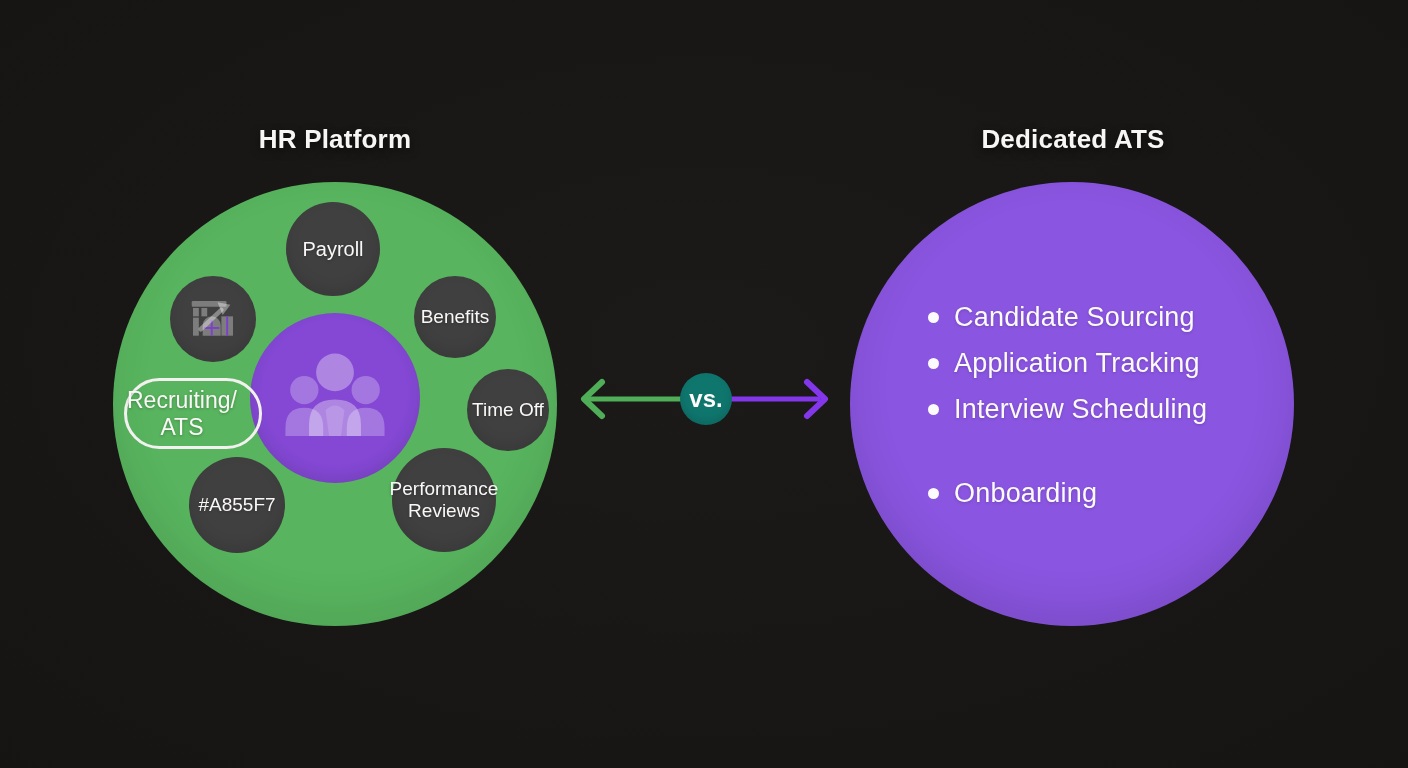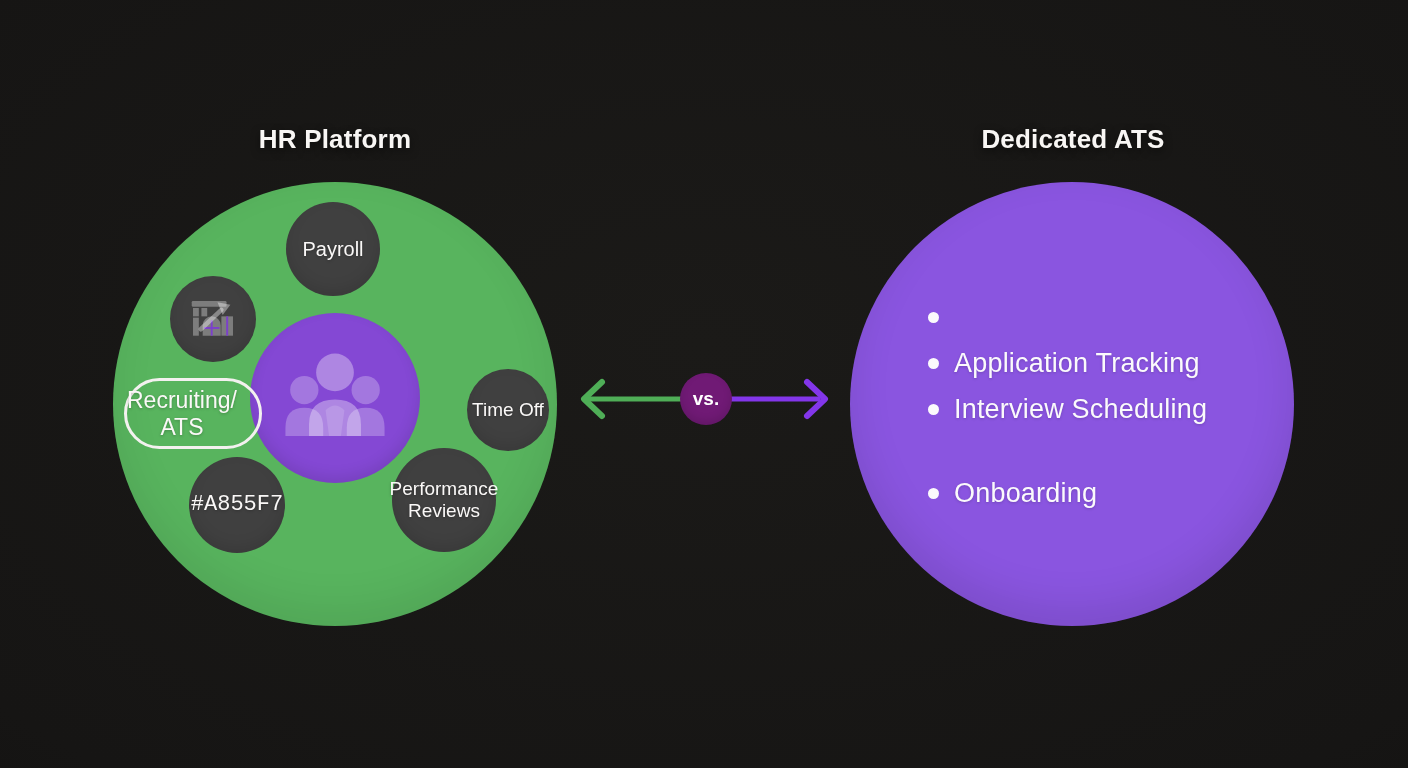--- a/index.html
+++ b/index.html
@@ -32,36 +32,36 @@
   }
   .node.payroll{left:173px;top:20px;width:94px;height:94px;}
   .node.payroll .node-label{font-size:20px;}
   .node.analytics{left:57px;top:94px;width:86px;height:86px;}
   .node.benefits{left:301px;top:94px;width:82px;height:82px;}
   .node.benefits .node-label{font-size:19px;}
   .node.center-hub{left:137px;top:131px;width:170px;height:170px;background:#8448d4;}
   .node.timeoff{left:354px;top:187px;width:82px;height:82px;}
   .node.timeoff .node-label{font-size:19px;}
   .node.hexcode{left:76px;top:275px;width:96px;height:96px;}
-  .node.hexcode .node-label{font-size:22px;font-family:Liberation Mono, monospace;}
+  .node.hexcode .node-label{font-size:19px;}
   .node.performance{left:279px;top:266px;width:104px;height:104px;}
   .node.performance .node-label{font-size:19px;}
 
   .pill{
     position:absolute;left:11px;top:196px;width:138px;height:71px;
     border:3px solid #f3f1ef;border-radius:37px;box-sizing:border-box;
     display:flex;align-items:center;text-align:center;z-index:3;
   }
   .pill .node-label{font-size:23px;font-weight:500;}
 
   .connector{position:absolute;left:575px;top:369px;width:260px;height:60px;}
   .vs-badge{
     position:absolute;left:680px;top:373px;width:52px;height:52px;border-radius:50%;
-    background:#701a75;display:flex;align-items:center;justify-content:center;
-    color:#ffffff;font-size:19px;font-weight:700;z-index:4;
+    background:#0f766e;display:flex;align-items:center;justify-content:center;
+    color:#ffffff;font-size:24px;font-weight:700;z-index:4;
     box-shadow:inset 0 -4px 8px rgba(0,0,0,.12);
   }
 
   .bullet-row{position:absolute;left:78px;height:40px;display:flex;align-items:center;}
   .bullet-row.r0{top:115px;}
   .bullet-row.r1{top:161px;}
   .bullet-row.r2{top:207px;}
   .bullet-row.r3{top:291px;}
   .bullet-dot{width:11px;height:11px;border-radius:50%;background:#fbfafc;margin-right:15px;flex:0 0 auto;}
   .bullet-text{color:#fbfafc;font-size:27px;font-weight:500;letter-spacing:.2px;
@@ -96,20 +96,23 @@
           <line x1="67" y1="44" x2="67" y2="74"></line>
         </g>
         <g stroke="rgba(255,255,255,0.38)" stroke-width="7" stroke-linecap="round" fill="none">
           <path d="M26,64 L58,34"></path>
         </g>
         <polygon points="52,22 72,26 60,42" fill="rgba(255,255,255,0.38)"></polygon>
       </svg>
     </span>
   </div>
 
+  <div class="node benefits">
+    <span class="node-label">Benefits</span>
+  </div>
 
   <div class="node center-hub">
     <span>
       <svg width="118" height="118" viewBox="0 0 100 100">
         <g fill="rgba(255,255,255,0.26)">
           <circle cx="24" cy="45" r="12"></circle>
           <path d="M8,84 v-7 q0,-17 16,-17 q16,0 16,17 v7 z"></path>
           <circle cx="76" cy="45" r="12"></circle>
           <path d="M60,84 v-7 q0,-17 16,-17 q16,0 16,17 v7 z"></path>
         </g>
@@ -151,20 +154,21 @@
     <path d="M232,13 L250,30 L232,47"></path>
   </g>
 </svg>
 <div class="vs-badge">
   <span>vs.</span>
 </div>
 
 <div class="big-circle purple">
   <div class="bullet-row r0">
     <span class="bullet-dot"></span>
+    <span class="bullet-text">Candidate Sourcing</span>
   </div>
   <div class="bullet-row r1">
     <span class="bullet-dot"></span>
     <span class="bullet-text">Application Tracking</span>
   </div>
   <div class="bullet-row r2">
     <span class="bullet-dot"></span>
     <span class="bullet-text">Interview Scheduling</span>
   </div>
   <div class="bullet-row r3">

